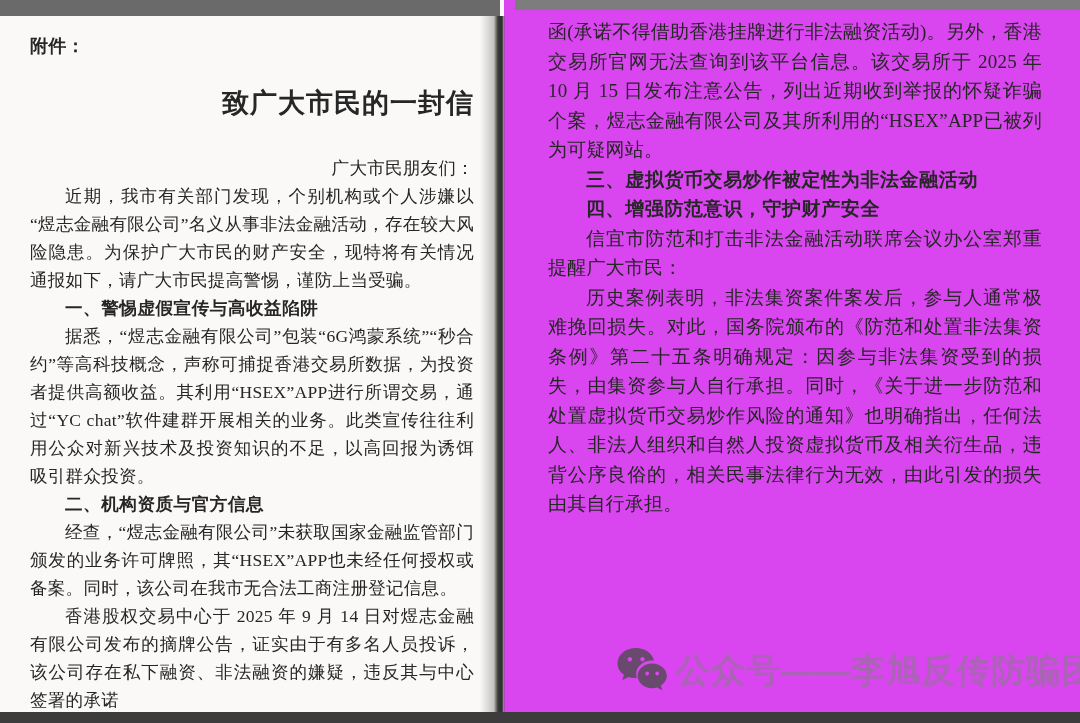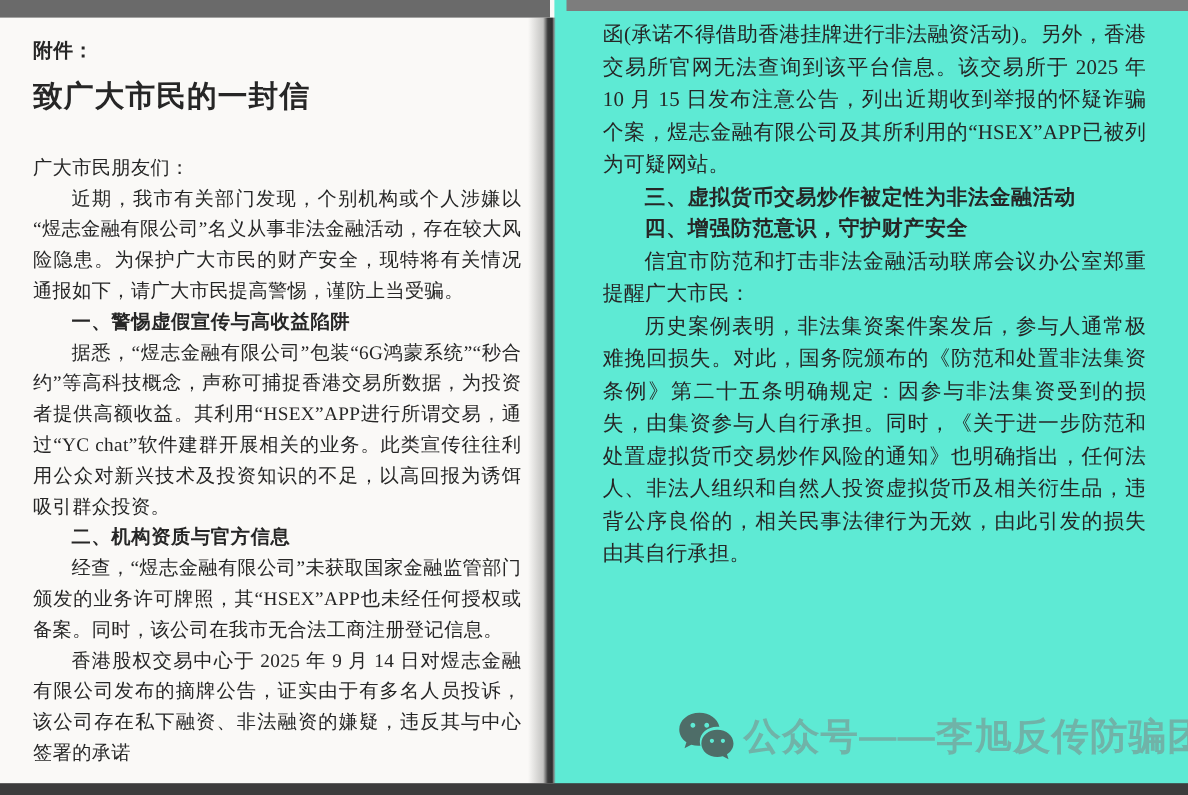--- a/index.html
+++ b/index.html
@@ -10,43 +10,43 @@
     height: 723px;
     overflow: hidden;
     background: #efefec;
     font-family: "Liberation Serif", "DejaVu Serif", serif;
     color: #262626;
   }
 
   
   .page { position: absolute; top: 0; height: 723px; background: #faf9f7; }
   .page-left  { left: 0;   width: 558px; }
-  .page-right { left: 504px; width: 576px; background: #5eead4; }
+  .page-right { left: 504px; width: 576px; background: #d946ef; }
 
   
   .band { position: absolute; z-index: 5; }
   .band-top-left  { left: 0;   top: 0; width: 500px;  height: 16px; background: #6a6a6a; }
   .band-top-right { left: 515px; top: 0; width: 565px; height: 10px; background: #7d7d7d; }
   .band-bottom    { left: 0; bottom: 0; width: 1080px; height: 11px; background: #3c3c3c; }
   .spine {
     position: absolute; left: 480px; top: 16px; width: 25px; height: 696px; z-index: 4;
     background: linear-gradient(90deg, rgba(160,160,158,0) 0%, rgba(150,150,148,0.55) 55%, #3a3a3a 72%, #2e2e2e 88%, rgba(120,120,120,0.2) 100%);
   }
 
   
   .content-left {
     position: absolute; left: 30px; top: 32px; width: 444px;
     font-size: 17.5px; line-height: 28px; letter-spacing: 0.3px;
   }
   .attachment { font-weight: bold; font-size: 18px; }
   .title {
-    margin: 10px 0 0 0; text-align: left;
+    margin: 26px 0 0 0; text-align: right;
     font-size: 27px; font-weight: bold; letter-spacing: 1px; line-height: 34px;
   }
-  .salutation { margin-top: 34px; }
+  .salutation { margin-top: 34px; text-align: right; }
   .blocks { text-align: justify; }
   .para { text-indent: 2em; text-align: justify; margin: 0; }
   .para.heading { font-weight: bold; letter-spacing: 0.6px; }
   .para.body-noindent { text-indent: 0; }
   .pagenum { margin-top: 12px; text-align: right; padding-right: 14px; font-size: 17px; letter-spacing: 2px; }
 
   
   .content-right {
     position: absolute; left: 44px; top: 17px; width: 494px;
     font-size: 19px; line-height: 29.5px; letter-spacing: 0.2px;

